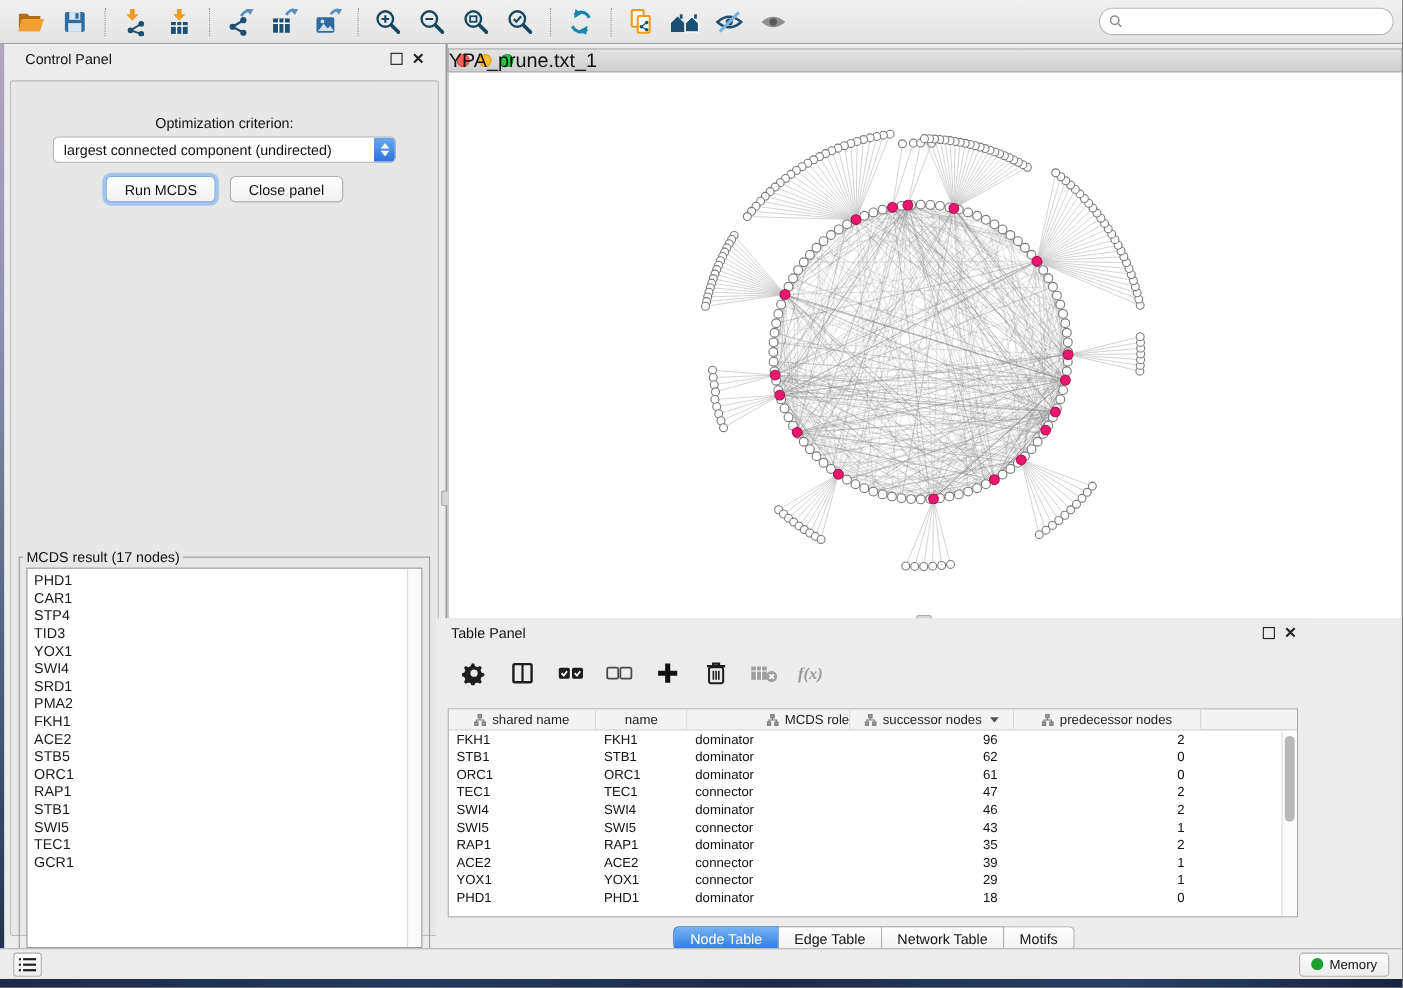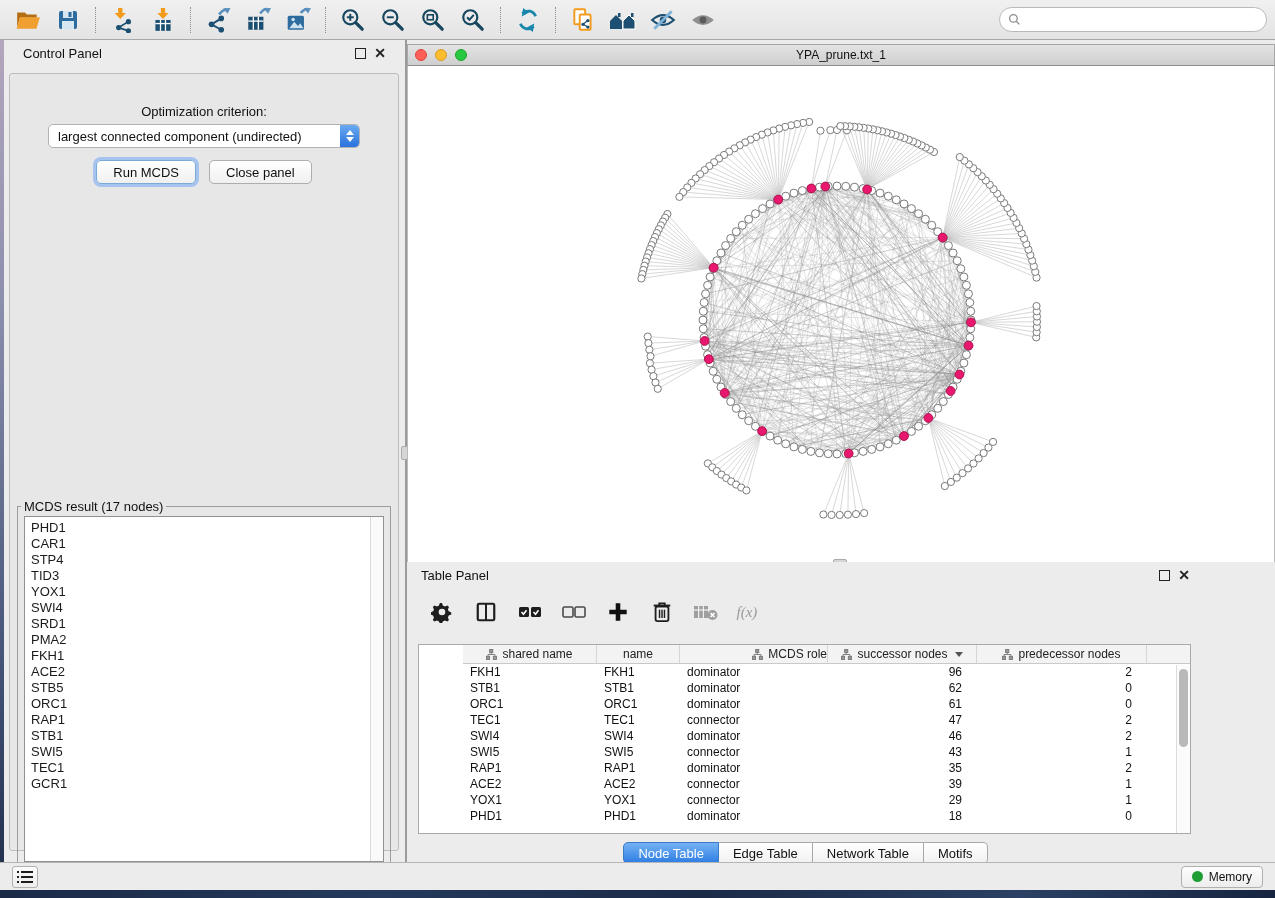--- a/index.html
+++ b/index.html
@@ -81,27 +81,27 @@
   .net-titlebar {
     position:absolute; left:0; top:0; width:100%; height:22px;
     background:linear-gradient(#e3e3e3,#cfcfcf); border:1px solid #a6a6a6; border-bottom-color:#8f8f8f;
     display:flex; align-items:center; padding:0 7px;
   }
   .traffic { display:flex; gap:8px; }
   .light { width:12px; height:12px; border-radius:50%; }
   .light.red { background:#ff5f57; border:1px solid #e0443e; }
   .light.yellow { background:#febc2e; border:1px solid #d89c22; }
   .light.green { background:#28c840; border:1px solid #1da52f; }
-  .net-title { position:absolute; left:0; right:0; text-align:center; font-size:12px; color:#111; }
+  .net-title { position:absolute; left:0; right:0; font-size:18px; color:#111; }
   .net-canvas { position:absolute; left:0; top:22px; width:868px; height:496px; background:#fff; border-left:1px solid #bbb; border-right:1px solid #bbb; }
   
-  .table-panel { position:absolute; left:407px; top:562px; width:797px; height:300px; background:#ececec; }
-  .tp-toolbar { position:absolute; left:8px; top:28px; right:8px; height:44px; display:flex; align-items:center; gap:14px; padding:0 12px; }
+  .table-panel { position:absolute; left:396px; top:562px; width:797px; height:300px; background:#ececec; }
+  .tp-toolbar { position:absolute; left:8px; top:28px; right:8px; height:44px; display:flex; align-items:center; gap:14px; padding:0 12px;font-weight:bold; }
   .tp-icon { width:30px; height:30px; display:flex; align-items:center; justify-content:center; }
-  .tbl-box { position:absolute; left:11px; top:82px; right:13px; height:190px; background:#fff; border:1px solid #a9a9a9; overflow:hidden;padding-left:44px; }
+  .tbl-box { position:absolute; left:11px; top:82px; right:13px; height:190px; background:#fff; border:1px solid #a9a9a9; overflow:hidden; }
   .tbl-header { display:flex; height:19px; background:#f3f3f3; border-bottom:1px solid #c9c9c9; }
   .th-cell { display:flex; align-items:center; justify-content:center; gap:5px; font-size:12px; color:#222; border-right:1px solid #d6d6d6; background:#f3f3f3; }
   .th-cell.nofill { background:transparent; border-right:none; }
   .tbl-row { display:flex; height:16px; align-items:center; }
   .td-cell { font-size:12px; color:#111; padding-left:7px; white-space:nowrap; overflow:hidden; }
   .td-cell.num { text-align:right; padding-right:15px; padding-left:0; }
   .chev { width:0; height:0; border-left:4px solid transparent; border-right:4px solid transparent; border-top:5px solid #555; margin-left:2px; }
   .tbl-vscroll { position:absolute; right:0; top:20px; bottom:0; width:14px; background:#fbfbfb; border-left:1px solid #dcdcdc; }
   .tbl-thumb { position:absolute; left:2px; top:4px; width:9px; height:78px; background:#b9b9b9; border-radius:5px; }
   .tp-tabs { position:absolute; left:0; right:0; top:280px; display:flex; justify-content:center; }

